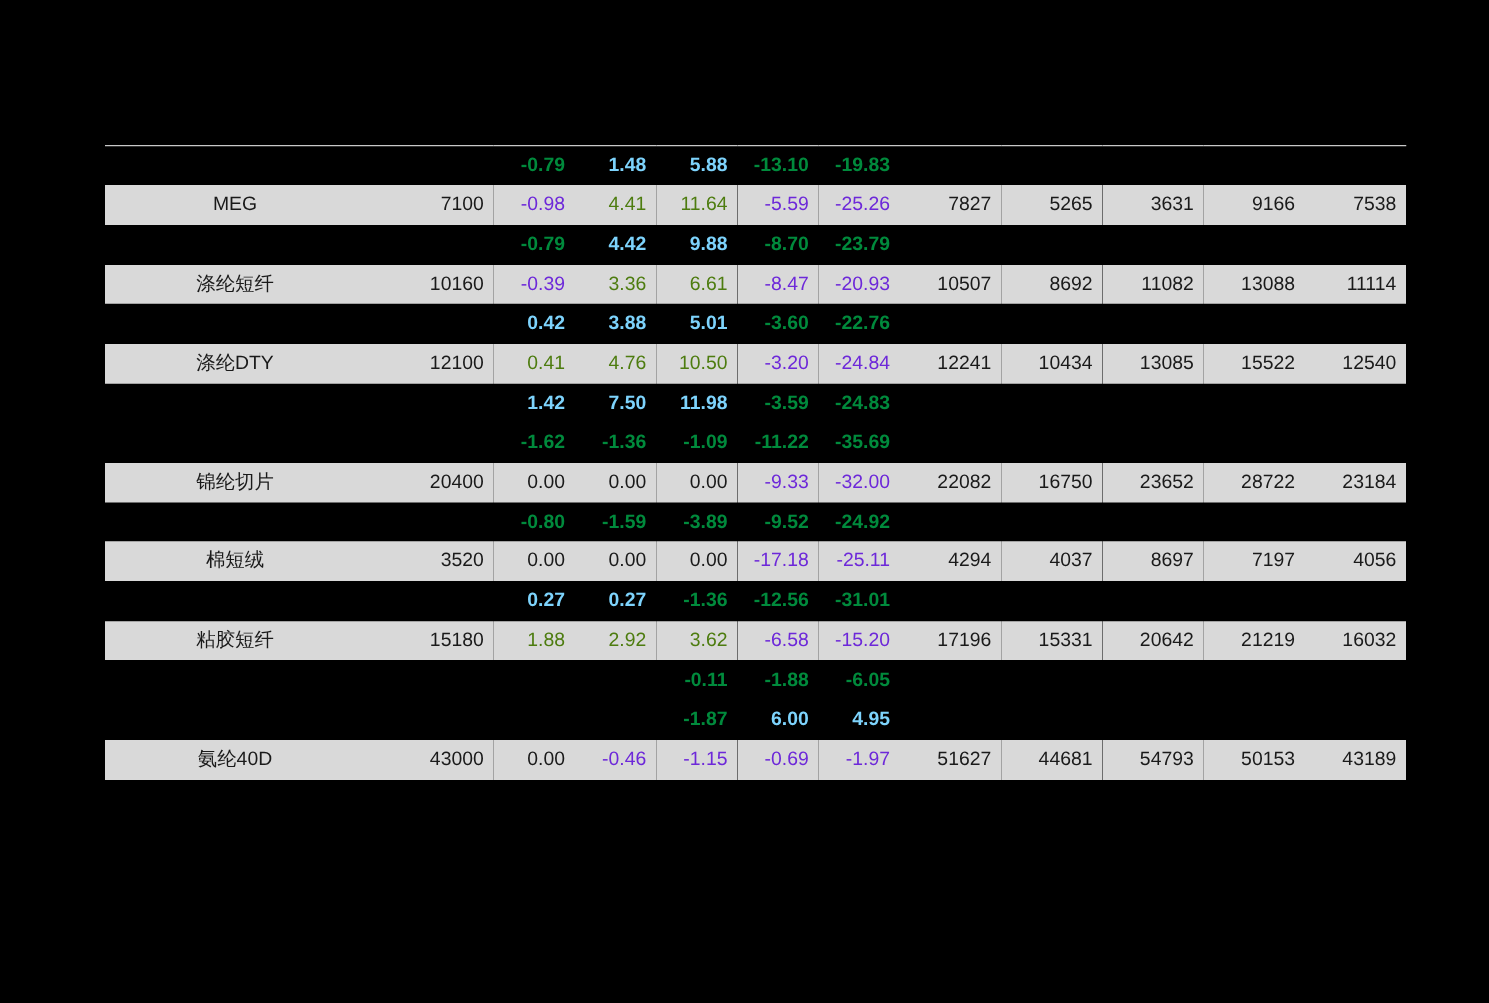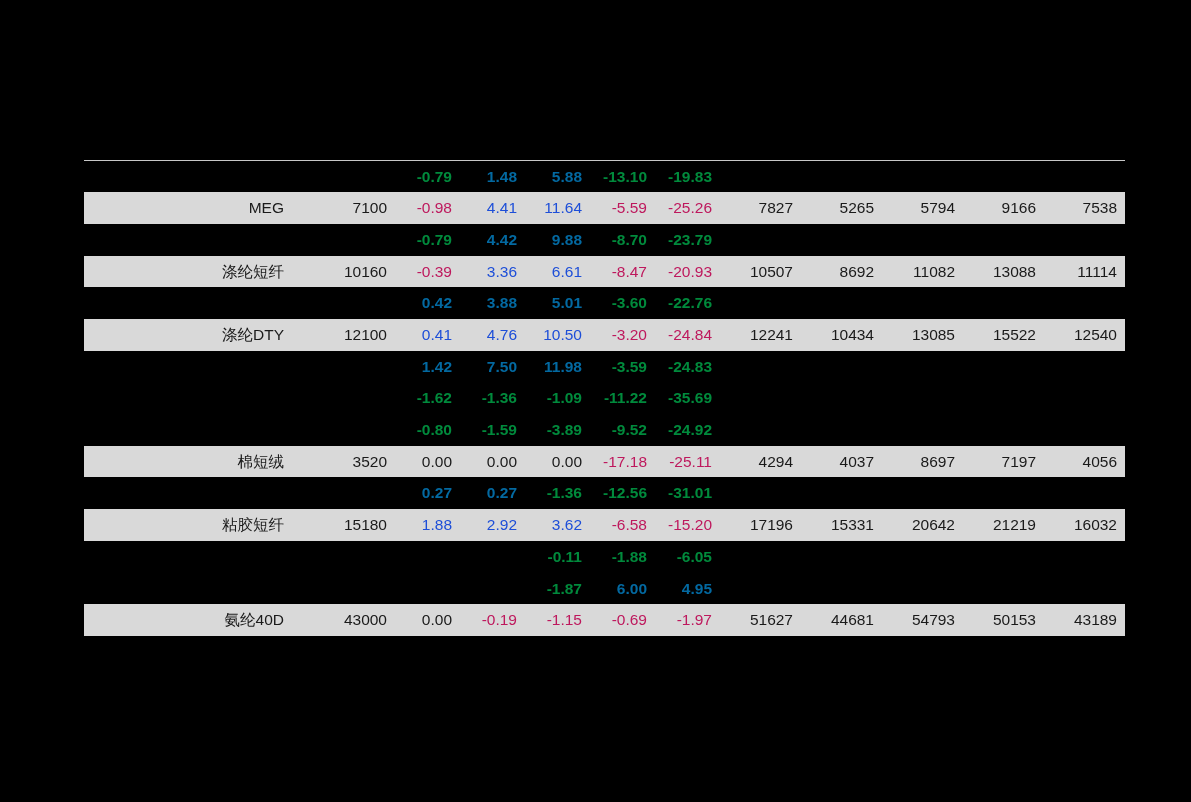--- a/index.html
+++ b/index.html
@@ -11,51 +11,50 @@
     overflow: hidden;
   }
   body {
     font-family: "Liberation Sans", "DejaVu Sans", sans-serif;
   }
   #table-wrap {
     position: absolute;
     left: 84px;
     top: 116px;
     width: 1039px;
-    margin-top: 44px;
   }
   table.price-table {
     border-collapse: collapse;
     width: 1039px;
     table-layout: fixed;
     border-top: 1px solid #c8c8c8;
   }
   table.price-table tr { height: 31.7px; }
   table.price-table td {
     padding: 0 8px;
     font-size: 15.5px;
     line-height: 1;
     white-space: nowrap;
     overflow: hidden;
   }
   
   tr.row-light td { background: #d9d9d9; color: #1a1a1a; }
   tr.row-dark   td { background: #000000; color: #d9d9d9; font-weight: bold; }
 
   
-  td.c-label { text-align: right; }
+  td.c-label { text-align: center; }
   td.c-num   { text-align: right; }
 
   
-  tr.row-light td.v-up   { color: #1d4ed8; }
-  tr.row-light td.v-down { color: #be185d; }
+  tr.row-light td.v-up   { color: #4d7c0f; }
+  tr.row-light td.v-down { color: #6d28d9; }
   tr.row-light td.v-flat { color: #1a1a1a; }
   tr.row-light td.v-plain{ color: #1a1a1a; }
 
-  tr.row-dark td.v-up   { color: #0369a1; }
+  tr.row-dark td.v-up   { color: #7dd3fc; }
   tr.row-dark td.v-down { color: #008a3c; }
   tr.row-dark td.v-plain{ color: #d9d9d9; }
 
   
   col.w-label { width: 208px; }
   col.w-price { width: 103px; }
   col.w-pct   { width: 65px; }
   col.w-hist  { width: 81px; }
 </style>
 </head>
@@ -95,21 +94,21 @@
         <tr class="row-light">
           <td class="c-label v-plain">MEG</td>
           <td class="c-num v-plain">7100</td>
           <td class="c-num v-down">-0.98</td>
           <td class="c-num v-up">4.41</td>
           <td class="c-num v-up">11.64</td>
           <td class="c-num v-down">-5.59</td>
           <td class="c-num v-down">-25.26</td>
           <td class="c-num v-plain">7827</td>
           <td class="c-num v-plain">5265</td>
-          <td class="c-num v-plain">5794</td>
+          <td class="c-num v-plain">3631</td>
           <td class="c-num v-plain">9166</td>
           <td class="c-num v-plain">7538</td>
         </tr>
         <tr class="row-dark">
           <td class="c-label v-plain"></td>
           <td class="c-num v-plain"></td>
           <td class="c-num v-down">-0.79</td>
           <td class="c-num v-up">4.42</td>
           <td class="c-num v-up">9.88</td>
           <td class="c-num v-down">-8.70</td>
@@ -183,20 +182,34 @@
           <td class="c-num v-down">-1.36</td>
           <td class="c-num v-down">-1.09</td>
           <td class="c-num v-down">-11.22</td>
           <td class="c-num v-down">-35.69</td>
           <td class="c-num v-plain"></td>
           <td class="c-num v-plain"></td>
           <td class="c-num v-plain"></td>
           <td class="c-num v-plain"></td>
           <td class="c-num v-plain"></td>
         </tr>
+        <tr class="row-light">
+          <td class="c-label v-plain">锦纶切片</td>
+          <td class="c-num v-plain">20400</td>
+          <td class="c-num v-flat">0.00</td>
+          <td class="c-num v-flat">0.00</td>
+          <td class="c-num v-flat">0.00</td>
+          <td class="c-num v-down">-9.33</td>
+          <td class="c-num v-down">-32.00</td>
+          <td class="c-num v-plain">22082</td>
+          <td class="c-num v-plain">16750</td>
+          <td class="c-num v-plain">23652</td>
+          <td class="c-num v-plain">28722</td>
+          <td class="c-num v-plain">23184</td>
+        </tr>
         <tr class="row-dark">
           <td class="c-label v-plain"></td>
           <td class="c-num v-plain"></td>
           <td class="c-num v-down">-0.80</td>
           <td class="c-num v-down">-1.59</td>
           <td class="c-num v-down">-3.89</td>
           <td class="c-num v-down">-9.52</td>
           <td class="c-num v-down">-24.92</td>
           <td class="c-num v-plain"></td>
           <td class="c-num v-plain"></td>
@@ -271,21 +284,21 @@
           <td class="c-num v-plain"></td>
           <td class="c-num v-plain"></td>
           <td class="c-num v-plain"></td>
           <td class="c-num v-plain"></td>
           <td class="c-num v-plain"></td>
         </tr>
         <tr class="row-light">
           <td class="c-label v-plain">氨纶40D</td>
           <td class="c-num v-plain">43000</td>
           <td class="c-num v-flat">0.00</td>
-          <td class="c-num v-down">-0.19</td>
+          <td class="c-num v-down">-0.46</td>
           <td class="c-num v-down">-1.15</td>
           <td class="c-num v-down">-0.69</td>
           <td class="c-num v-down">-1.97</td>
           <td class="c-num v-plain">51627</td>
           <td class="c-num v-plain">44681</td>
           <td class="c-num v-plain">54793</td>
           <td class="c-num v-plain">50153</td>
           <td class="c-num v-plain">43189</td>
         </tr>
       </tbody>

